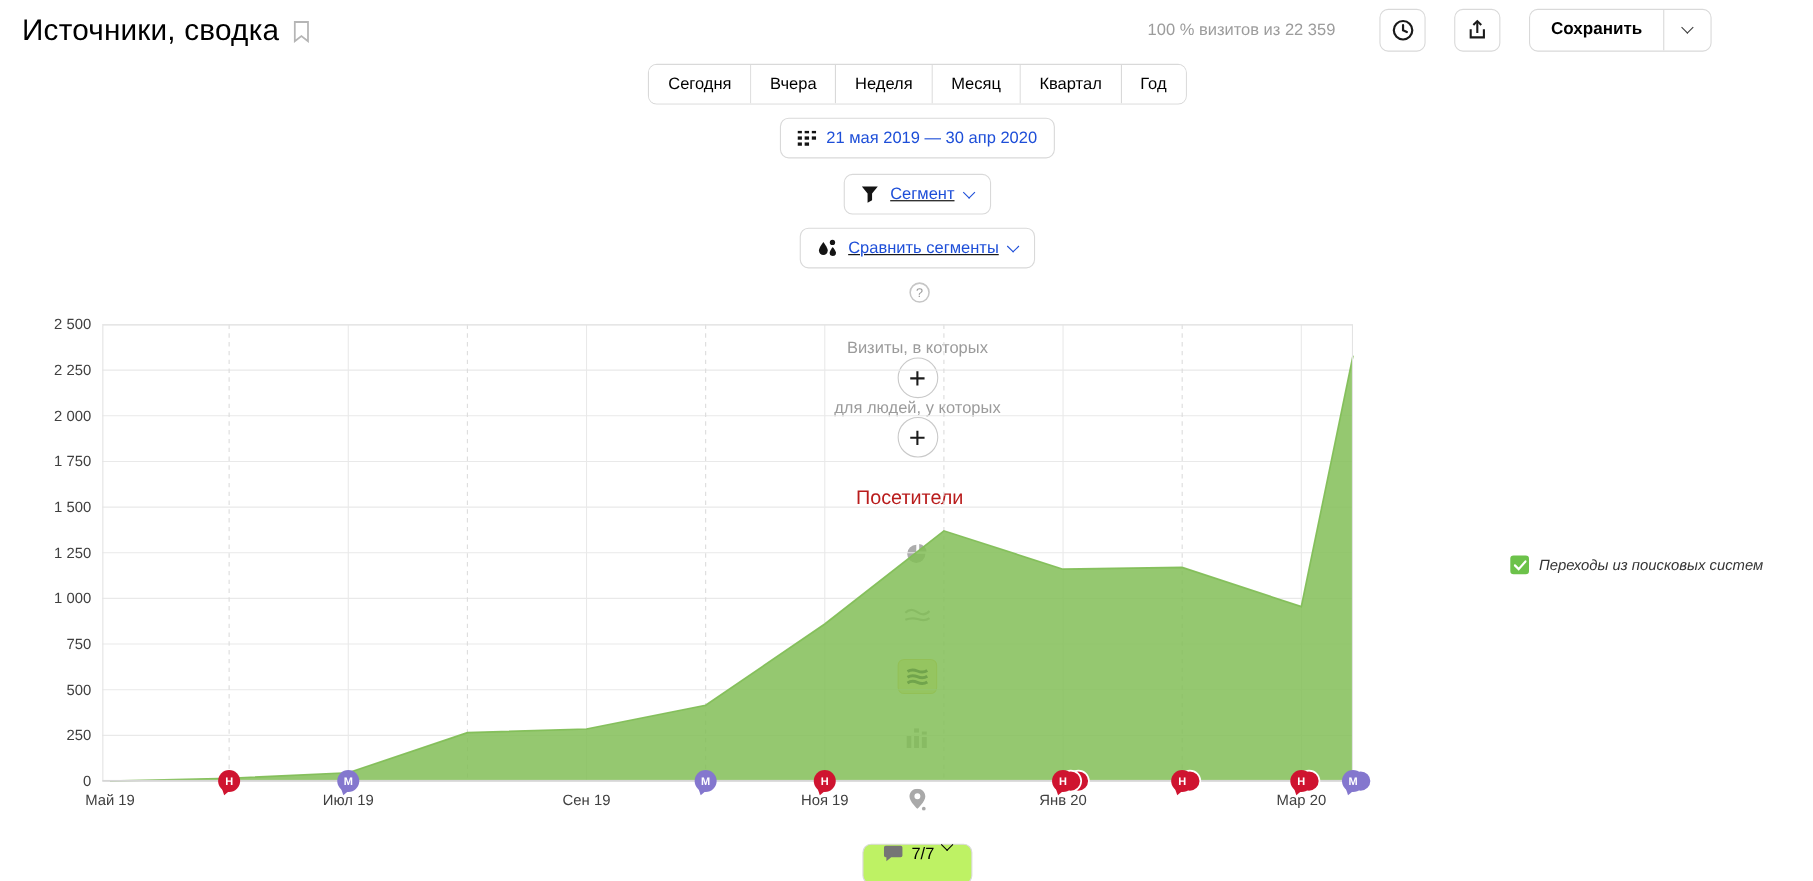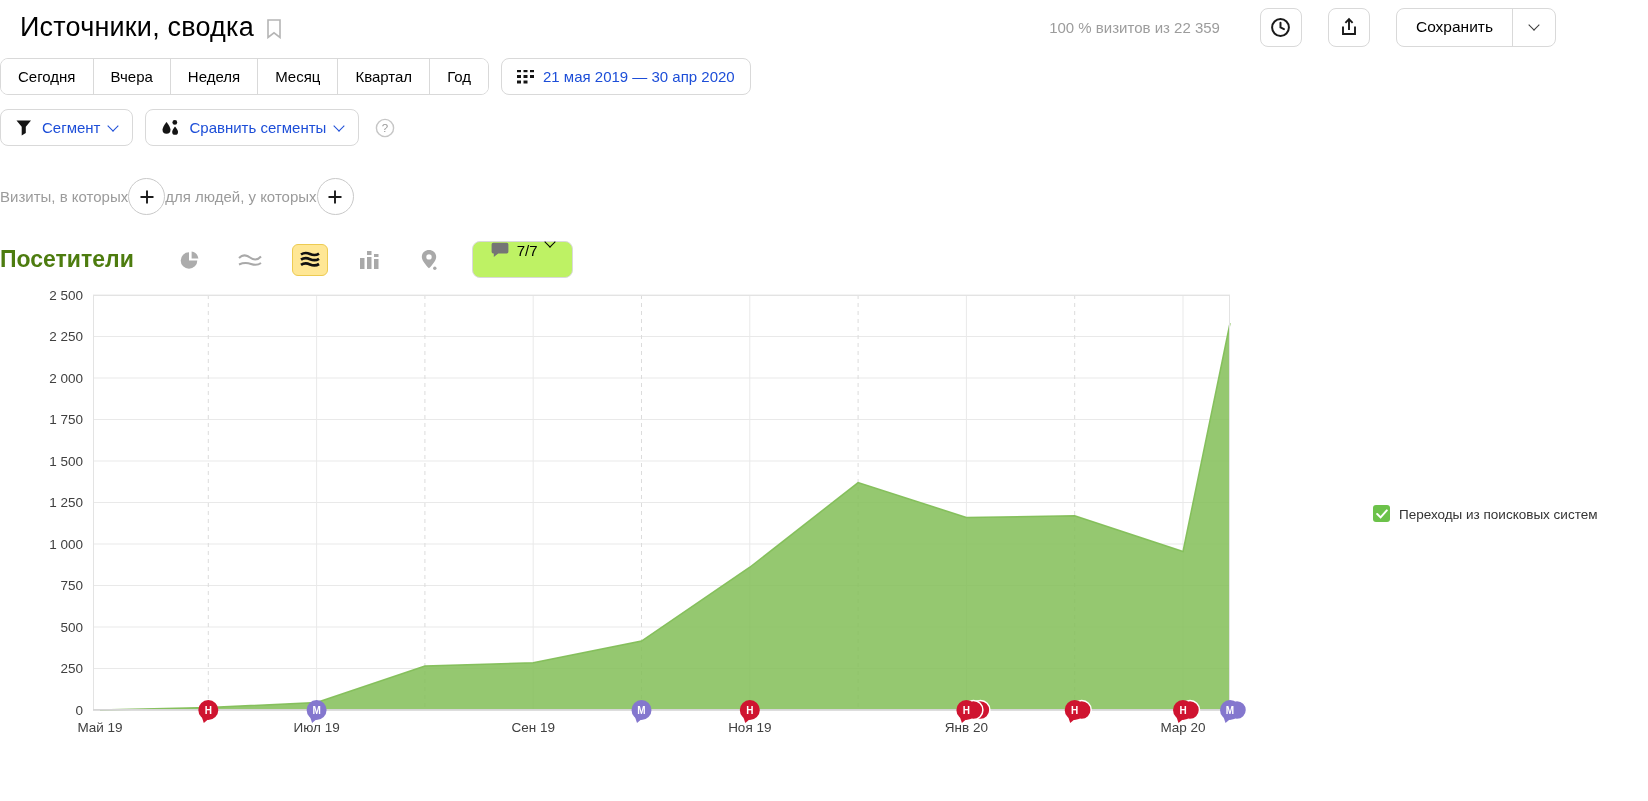--- a/index.html
+++ b/index.html
@@ -8,62 +8,62 @@
 
   
   .topbar{display:flex;align-items:center;justify-content:space-between;
           padding:10px 92px 0 20px;height:44px;box-sizing:border-box;}
   .title-wrap{display:flex;align-items:center;gap:12px;}
   .page-title{font-size:27px;color:#000;letter-spacing:.2px;}
   .top-right{display:flex;align-items:center;gap:26px;}
   .visits-note{font-size:15px;color:#9c9c9c;margin-right:14px;white-space:nowrap;}
   .icon-btn{width:40px;height:37px;border:1px solid #d9d9d9;border-radius:8px;background:#fff;
             display:flex;align-items:center;justify-content:center;cursor:pointer;}
-  .split-btn{display:flex;height:37px;border:1px solid #d9d9d9;border-radius:8px;background:#fff;overflow:hidden;}
+  .split-btn{display:flex;height:37px;border:1px solid #d9d9d9;border-radius:8px;background:#fff;overflow:hidden;font-weight:bold;}
   .split-main{display:flex;align-items:center;padding:0 19px;font-size:15.5px;cursor:pointer;}
   .split-arrow{display:flex;align-items:center;justify-content:center;width:42px;
                border-left:1px solid #d9d9d9;cursor:pointer;}
 
   
-  .row{display:flex;align-items:center;}
+  .row{display:flex;align-items:center;margin-left:20px;flex-direction:column;}
   .btn{display:inline-flex;align-items:center;gap:9px;height:37px;box-sizing:border-box;
        padding:0 15px;border:1px solid #d9d9d9;border-radius:8px;background:#fff;
        font-size:15px;color:#1d4ed8;cursor:pointer;white-space:nowrap;}
   .btn.gray{background:#ececec;border-color:#ececec;color:#979797;}
   .chev{width:7px;height:7px;border-right:1.7px solid currentColor;border-bottom:1.7px solid currentColor;
         transform:rotate(45deg);margin-top:-4px;flex:0 0 auto;}
   .seg-group{display:inline-flex;height:37px;box-sizing:border-box;border:1px solid #d9d9d9;
              border-radius:8px;overflow:hidden;background:#fff;}
   .seg-btn{display:flex;align-items:center;padding:0 17px;font-size:15px;background:#fff;
            border:none;border-right:1px solid #d9d9d9;cursor:pointer;color:#000;}
   .seg-btn:last-child{border-right:none;}
 
   .periods{margin-top:14px;gap:12px;}
-  .segments{margin-top:14px;gap:12px;}
+  .segments{margin-top:14px;gap:12px;text-decoration:underline;}
   .help-circle{margin-left:4px;display:flex;align-items:center;}
 
   
   .filters{margin-top:32px;}
   .filter-label{font-size:15px;color:#9b9b9b;}
   .plus-btn{width:37px;height:37px;border-radius:50%;border:1px solid #c9c9c9;background:#fff;
             display:flex;align-items:center;justify-content:center;cursor:pointer;}
 
   
   .chart-head{margin-top:26px;gap:24px;}
-  .chart-title{font-size:23px;color:#4d7c0f;margin-right:14px;font-weight:bold;}
+  .chart-title{font-size:18px;color:#b91c1c;margin-right:14px;}
   .ctype{display:flex;align-items:center;justify-content:center;width:36px;height:32px;
          border-radius:6px;cursor:pointer;}
   .ctype.selected{background:#ffe795;border:1px solid #edcb52;box-sizing:border-box;}
   .comments-btn{display:inline-flex;align-items:flex-start;gap:8px;height:37px;padding:0 18px;
                 border:1px solid #d9d9d9;border-radius:8px;background:#bef264;font-size:15px;cursor:pointer;}
 
   
   .chart-wrap{position:absolute;left:93px;top:295px;width:1137px;height:415px;}
   .chart-wrap svg{overflow:visible;font-family:"Liberation Sans",sans-serif;}
-  .legend{position:absolute;left:1373px;top:505px;display:flex;align-items:flex-end;gap:9px;cursor:pointer;}
+  .legend{position:absolute;left:1373px;top:505px;display:flex;align-items:center;gap:9px;cursor:pointer;font-style:italic;}
   .legend-box{width:17px;height:17px;border-radius:3px;background:#6cc24a;
               display:flex;align-items:center;justify-content:center;}
   .legend-label{font-size:13.5px;color:#333;white-space:nowrap;}
 </style>
 </head>
 <body>
 
 <div class="page">
 
   <div class="topbar">

